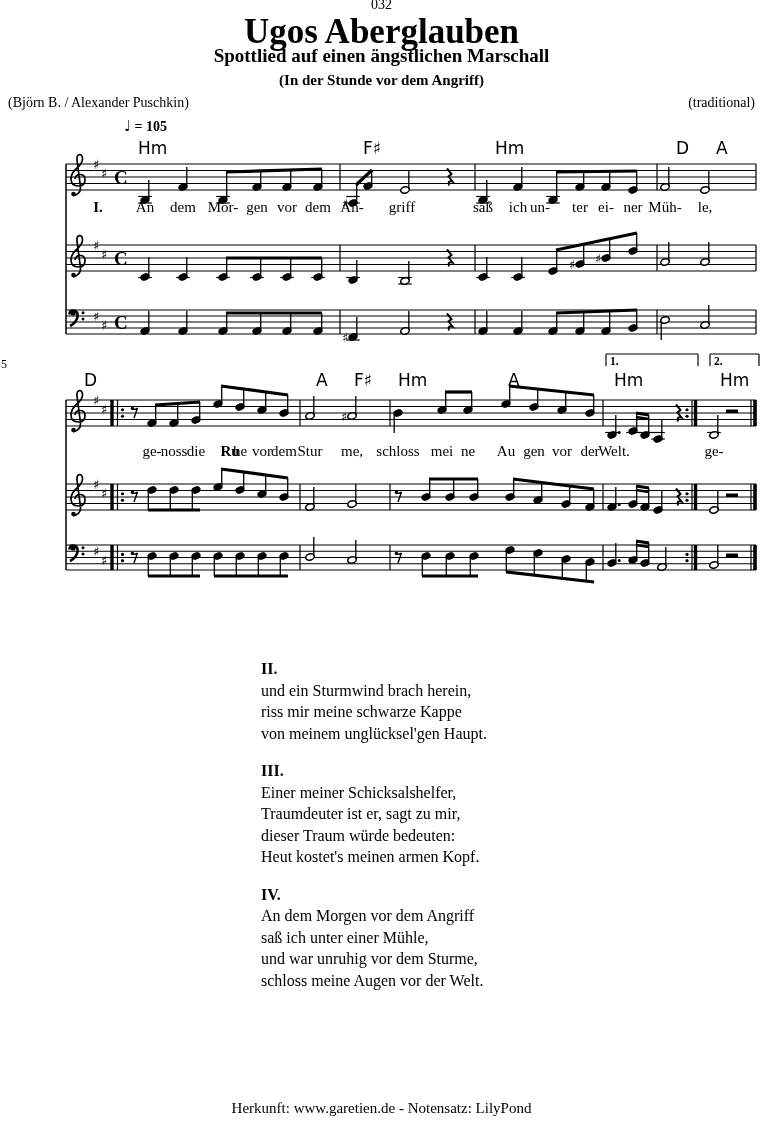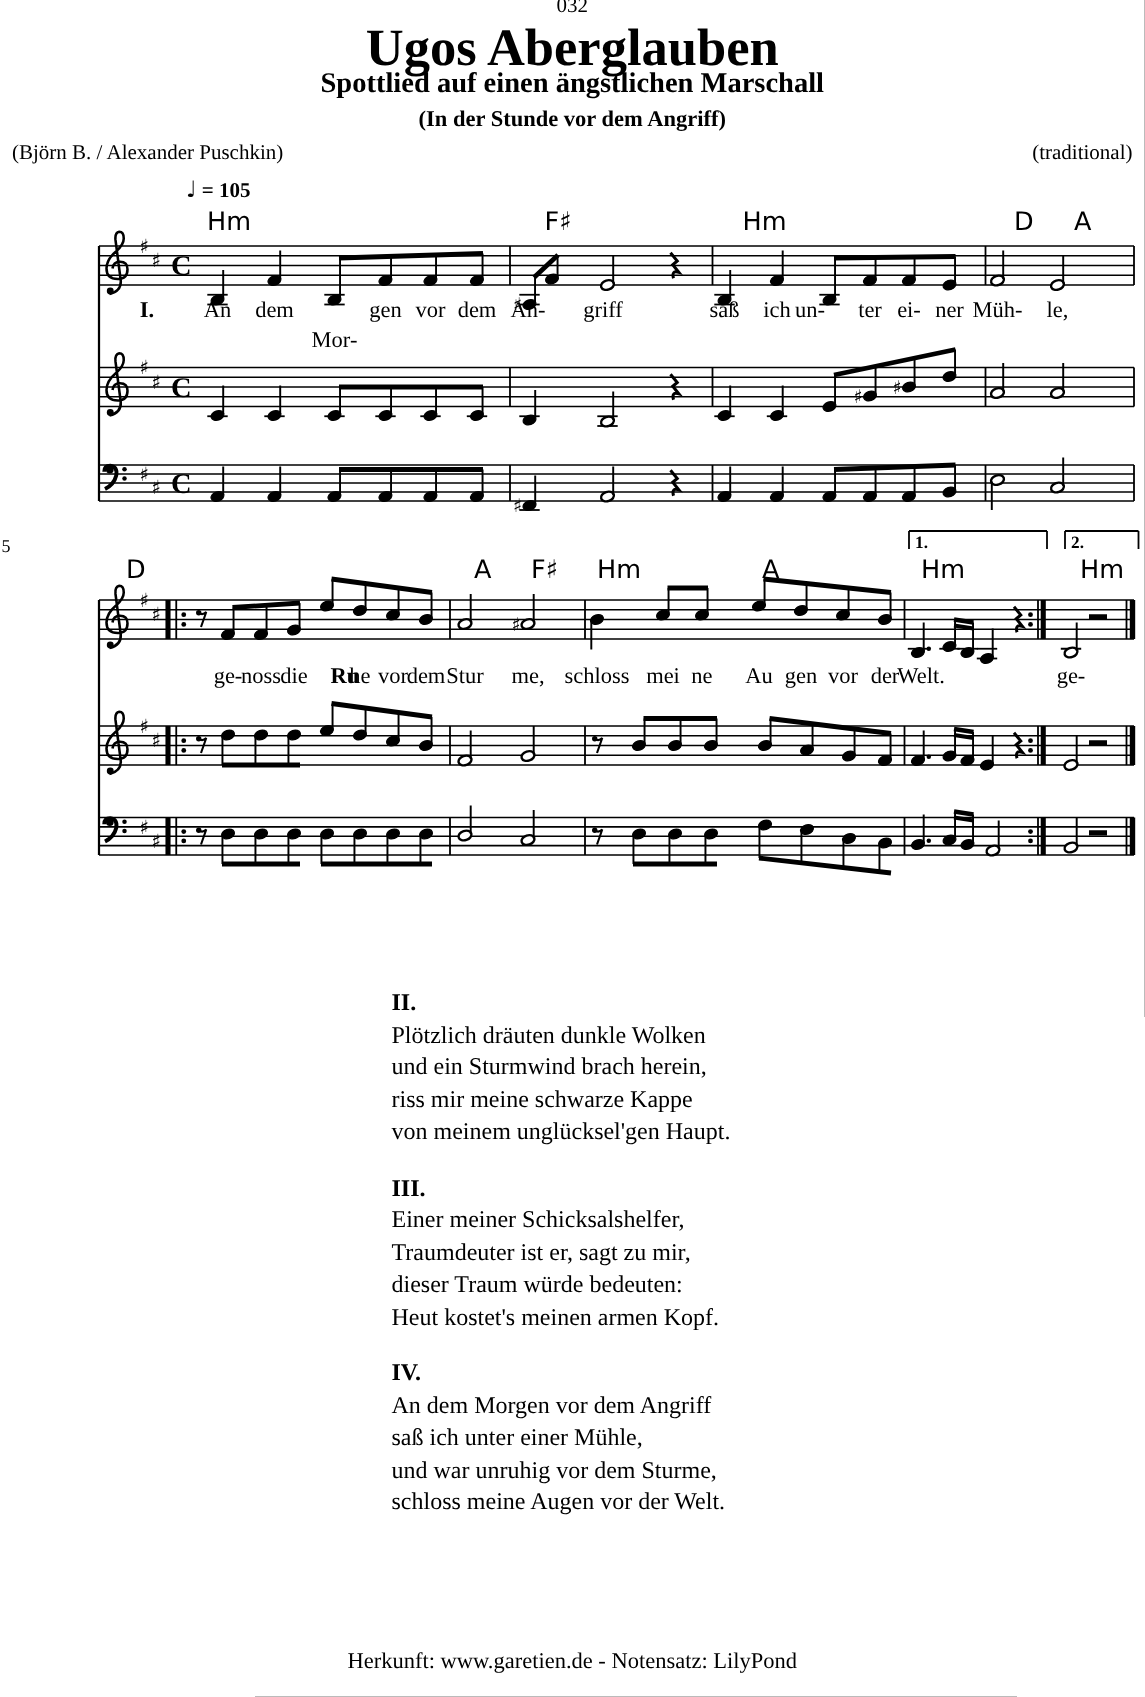--- a/index.html
+++ b/index.html
@@ -466,21 +466,21 @@
 
   <div id="overlay">
       <span class="abs chord" style="left: 138px; top: 138px;">Hm</span>
       <span class="abs chord" style="left: 363px; top: 138px;">F♯</span>
       <span class="abs chord" style="left: 495px; top: 138px;">Hm</span>
       <span class="abs chord" style="left: 676px; top: 138px;">D</span>
       <span class="abs chord" style="left: 716px; top: 138px;">A</span>
       <span class="abs lyric" style="left: 98px; top: 199px; font-weight: bold;">I.</span>
       <span class="abs lyric" style="left: 145px; top: 199px;">An</span>
       <span class="abs lyric" style="left: 183px; top: 199px;">dem</span>
-      <span class="abs lyric" style="left: 223px; top: 199px; margin-top: 20px;">Mor-</span>
+      <span class="abs lyric" style="left: 223px; top: 199px;">Mor-</span>
       <span class="abs lyric" style="left: 257px; top: 199px;">gen</span>
       <span class="abs lyric" style="left: 287px; top: 199px;">vor</span>
       <span class="abs lyric" style="left: 318px; top: 199px;">dem</span>
       <span class="abs lyric" style="left: 352px; top: 199px;">An-</span>
       <span class="abs lyric" style="left: 402px; top: 199px;">griff</span>
       <span class="abs lyric" style="left: 483px; top: 199px;">saß</span>
       <span class="abs lyric" style="left: 518px; top: 199px;">ich</span>
       <span class="abs lyric" style="left: 520px; top: 199px; margin-left: 20px;">un-</span>
       <span class="abs lyric" style="left: 580px; top: 199px;">ter</span>
       <span class="abs lyric" style="left: 606px; top: 199px;">ei-</span>
@@ -511,21 +511,20 @@
       <span class="abs lyric" style="left: 562px; top: 443px;">vor</span>
       <span class="abs lyric" style="left: 590px; top: 443px;">der</span>
       <span class="abs lyric" style="left: 614px; top: 443px;">Welt.</span>
       <span class="abs lyric" style="left: 714px; top: 443px;">ge-</span>
       <span class="abs mnum" style="left: 1px; top: 357px;">5</span>
     </div>
 
   <div class="abs verses" id="verses">
       <div class="verse">
         <div class="verse-label">II.</div>
-        <div>Plötzlich dräuten dunkle Wolken</div>
         <div>und ein Sturmwind brach herein,</div>
         <div>riss mir meine schwarze Kappe</div>
         <div>von meinem unglücksel'gen Haupt.</div>
       </div>
       <div class="verse">
         <div class="verse-label">III.</div>
         <div>Einer meiner Schicksalshelfer,</div>
         <div>Traumdeuter ist er, sagt zu mir,</div>
         <div>dieser Traum würde bedeuten:</div>
         <div>Heut kostet's meinen armen Kopf.</div>

